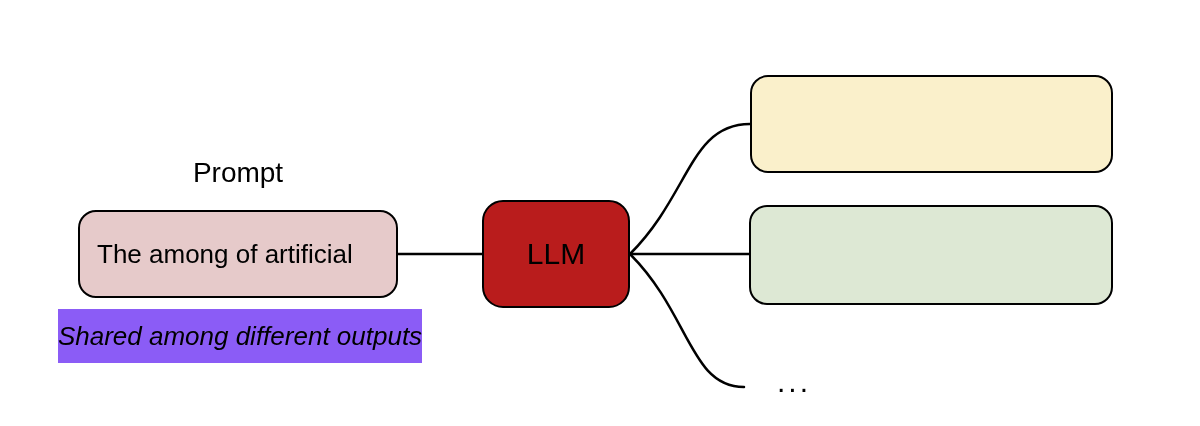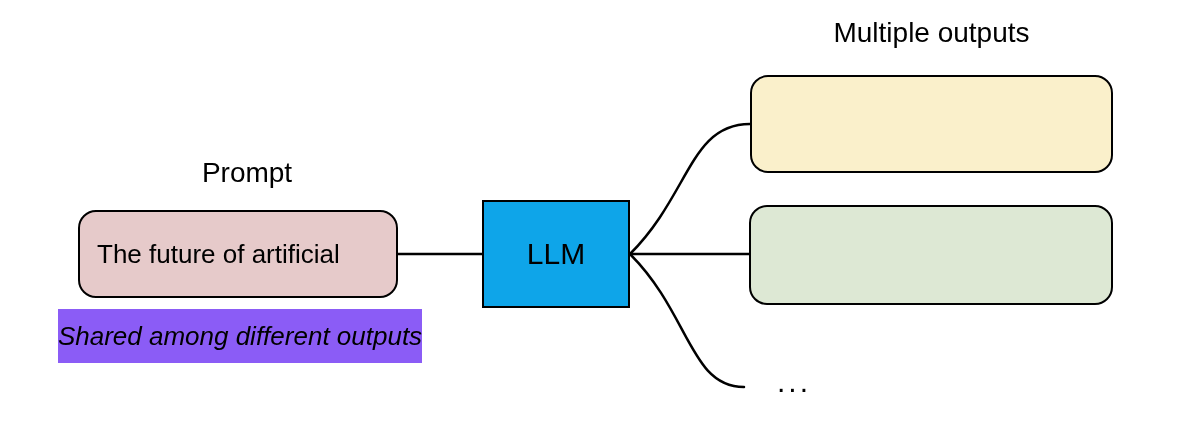--- a/index.html
+++ b/index.html
@@ -24,21 +24,21 @@
     pointer-events: none;
   }
   .label {
     position: absolute;
     color: #000000;
     font-size: 28px;
     text-align: center;
     white-space: nowrap;
   }
   .prompt-label {
-    left: 87px;
+    left: 78px;
     top: 157px;
     width: 320px;
   }
   .outputs-label {
     left: 750px;
     top: 17px;
     width: 363px;
   }
   .box {
     position: absolute;
@@ -115,28 +115,27 @@
   <svg class="connectors" viewBox="0 0 1200 426" xmlns="http://www.w3.org/2000/svg">
     <path d="M398 254 H482" fill="none" stroke-width="2.5" stroke-linecap="round" stroke="#000000"></path>
     <path d="M630 254 C690 194 690 124 750 124" fill="none" stroke-width="2.5" stroke-linecap="round" stroke="#000000"></path>
     <path d="M630 254 H749" fill="none" stroke-width="2.5" stroke-linecap="round" stroke="#000000"></path>
     <path d="M630 254 C690 314 690 387 744 387" fill="none" stroke-width="2.5" stroke-linecap="round" stroke="#000000"></path>
   </svg>
 
   <div class="label prompt-label">Prompt</div>
 
   <div class="box prompt-box" style="background-color: rgb(230, 202, 202);">
-    <span>The future of artificial</span>
+    <span>The among of artificial</span>
   </div>
 
   <div class="shared-note" style="background-color: #8b5cf6;">Shared among different outputs</div>
 
-  <div class="box llm-box" style="background-color: #0ea5e9;">LLM</div>
+  <div class="box llm-box" style="background-color: #b91c1c; border-radius: 21px;">LLM</div>
 
-  <div class="label outputs-label">Multiple outputs</div>
 
   <div class="box output-box-1" style="background-color: rgb(250, 240, 203);"></div>
 
   <div class="box output-box-2" style="background-color: rgb(221, 232, 212);"></div>
 
   <div class="ellipsis">...</div>
 
 </div>
 
 </body></html>

